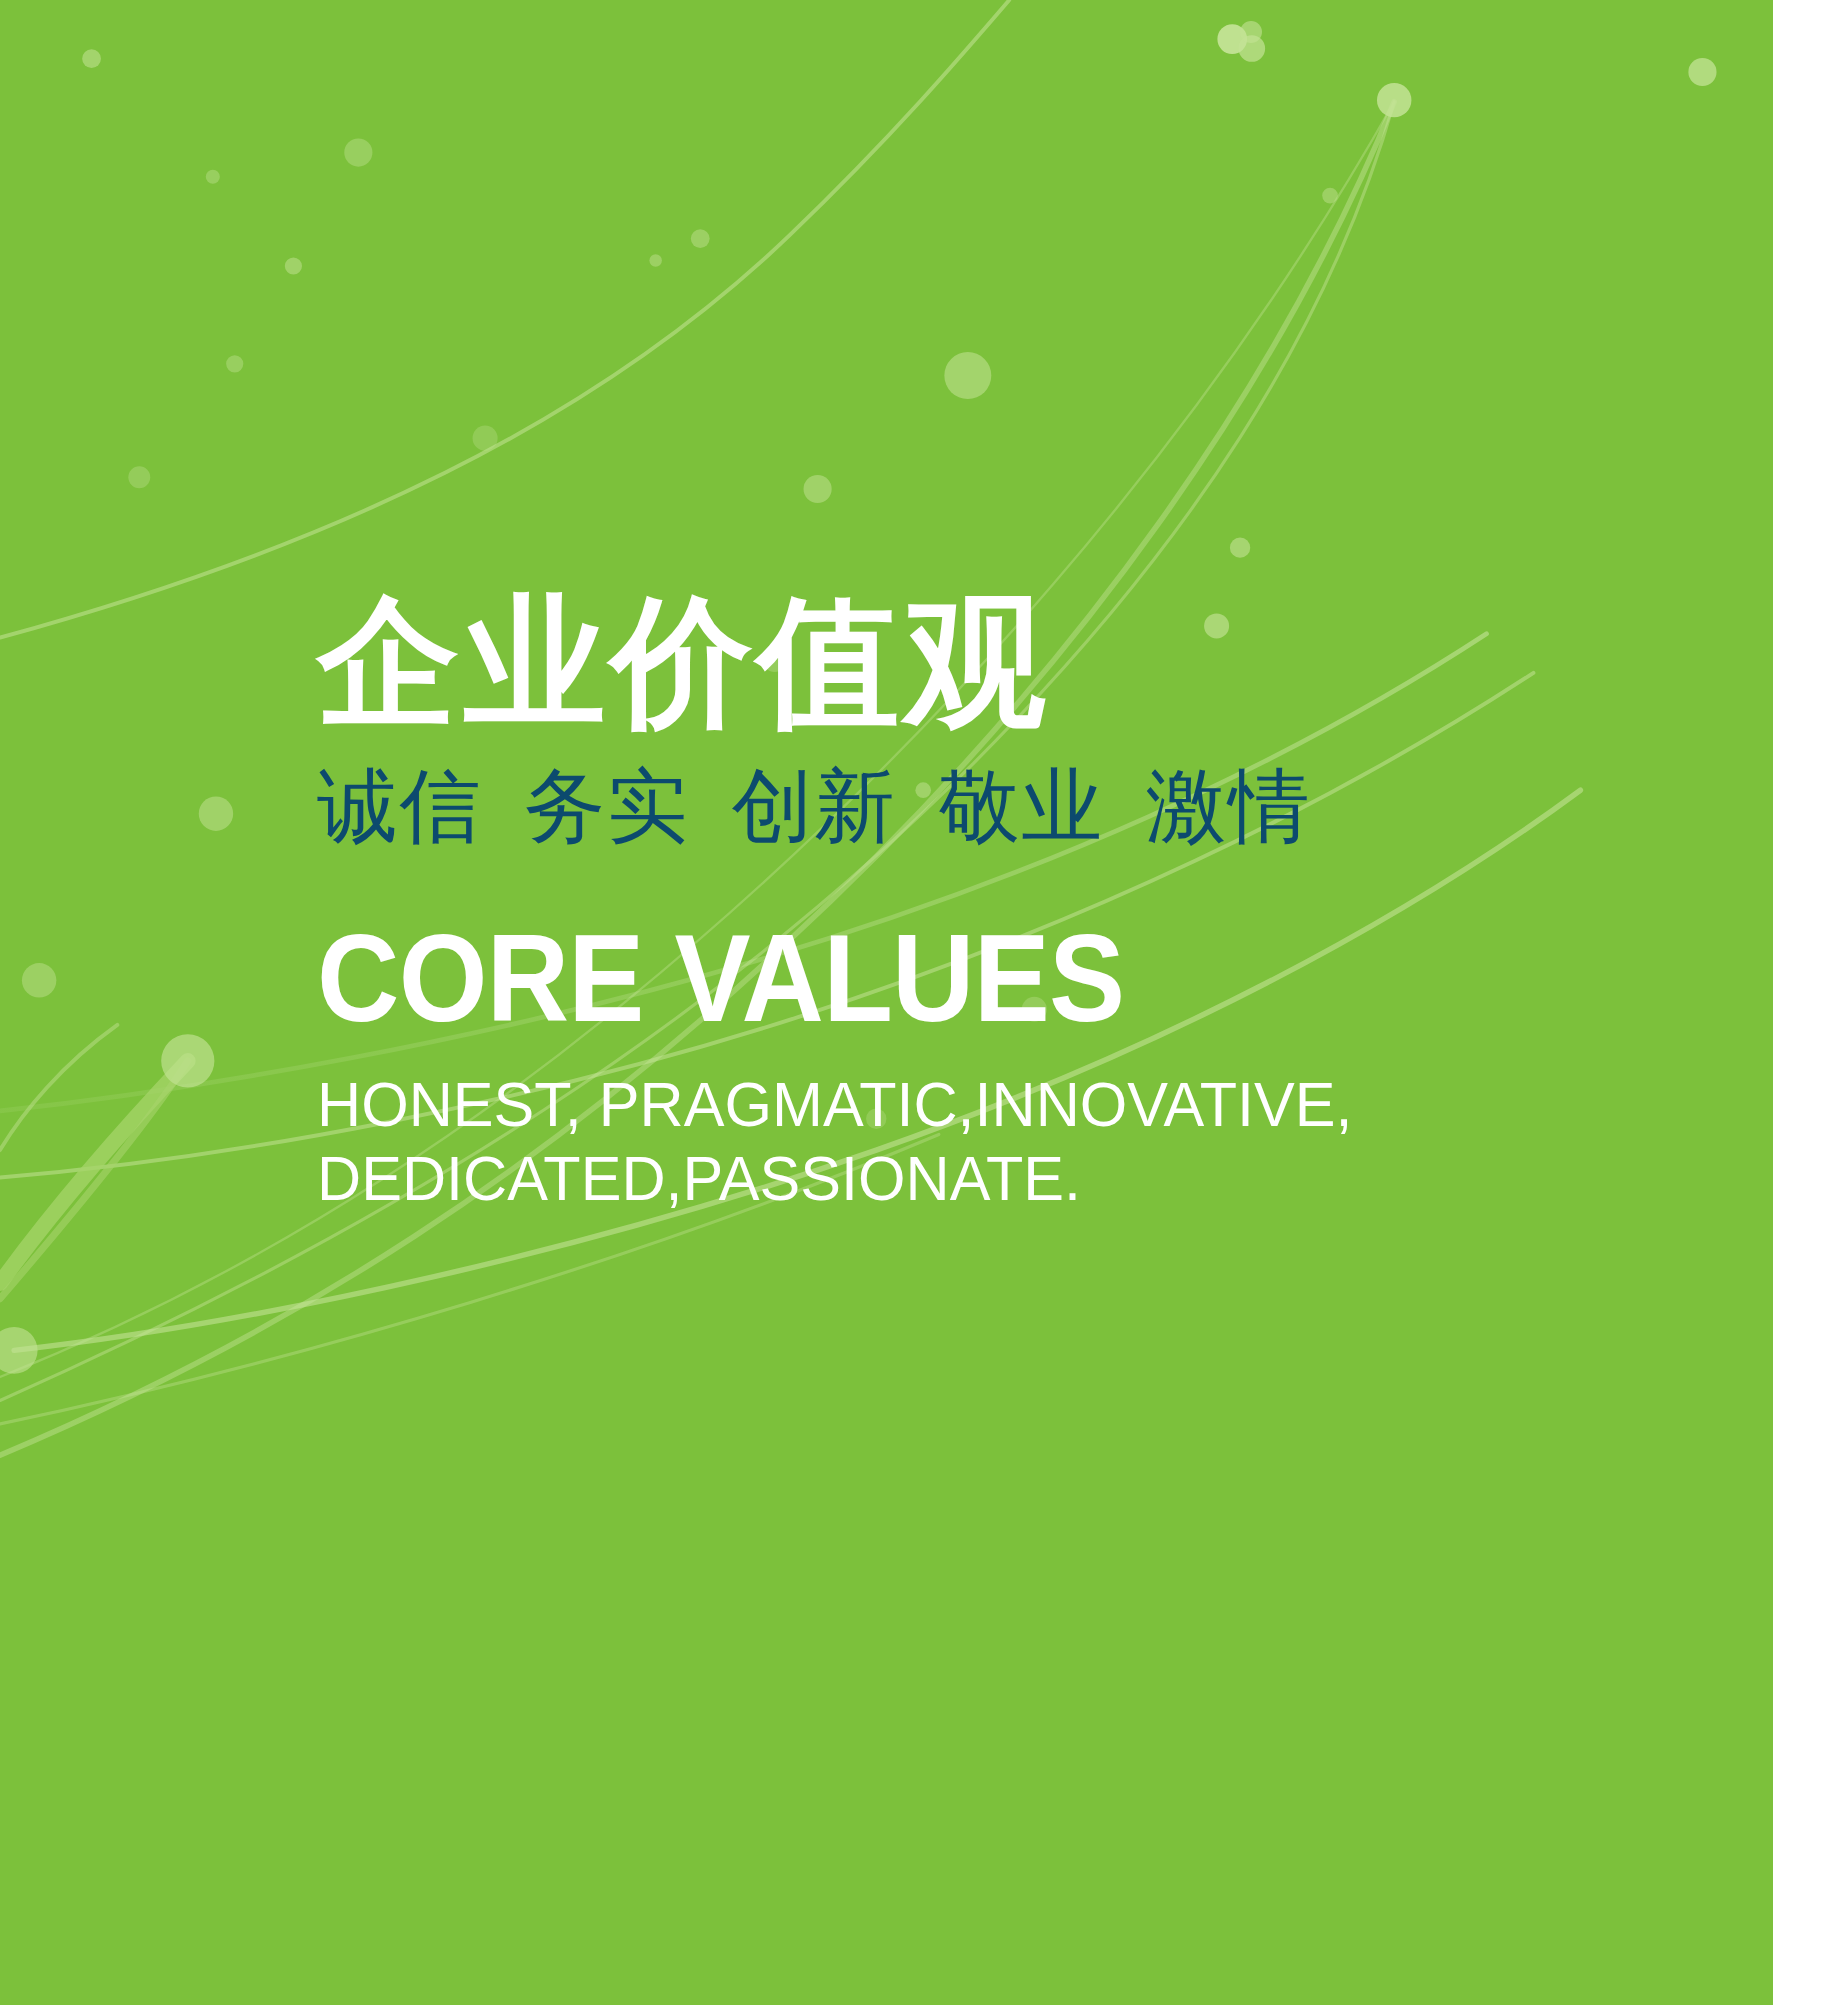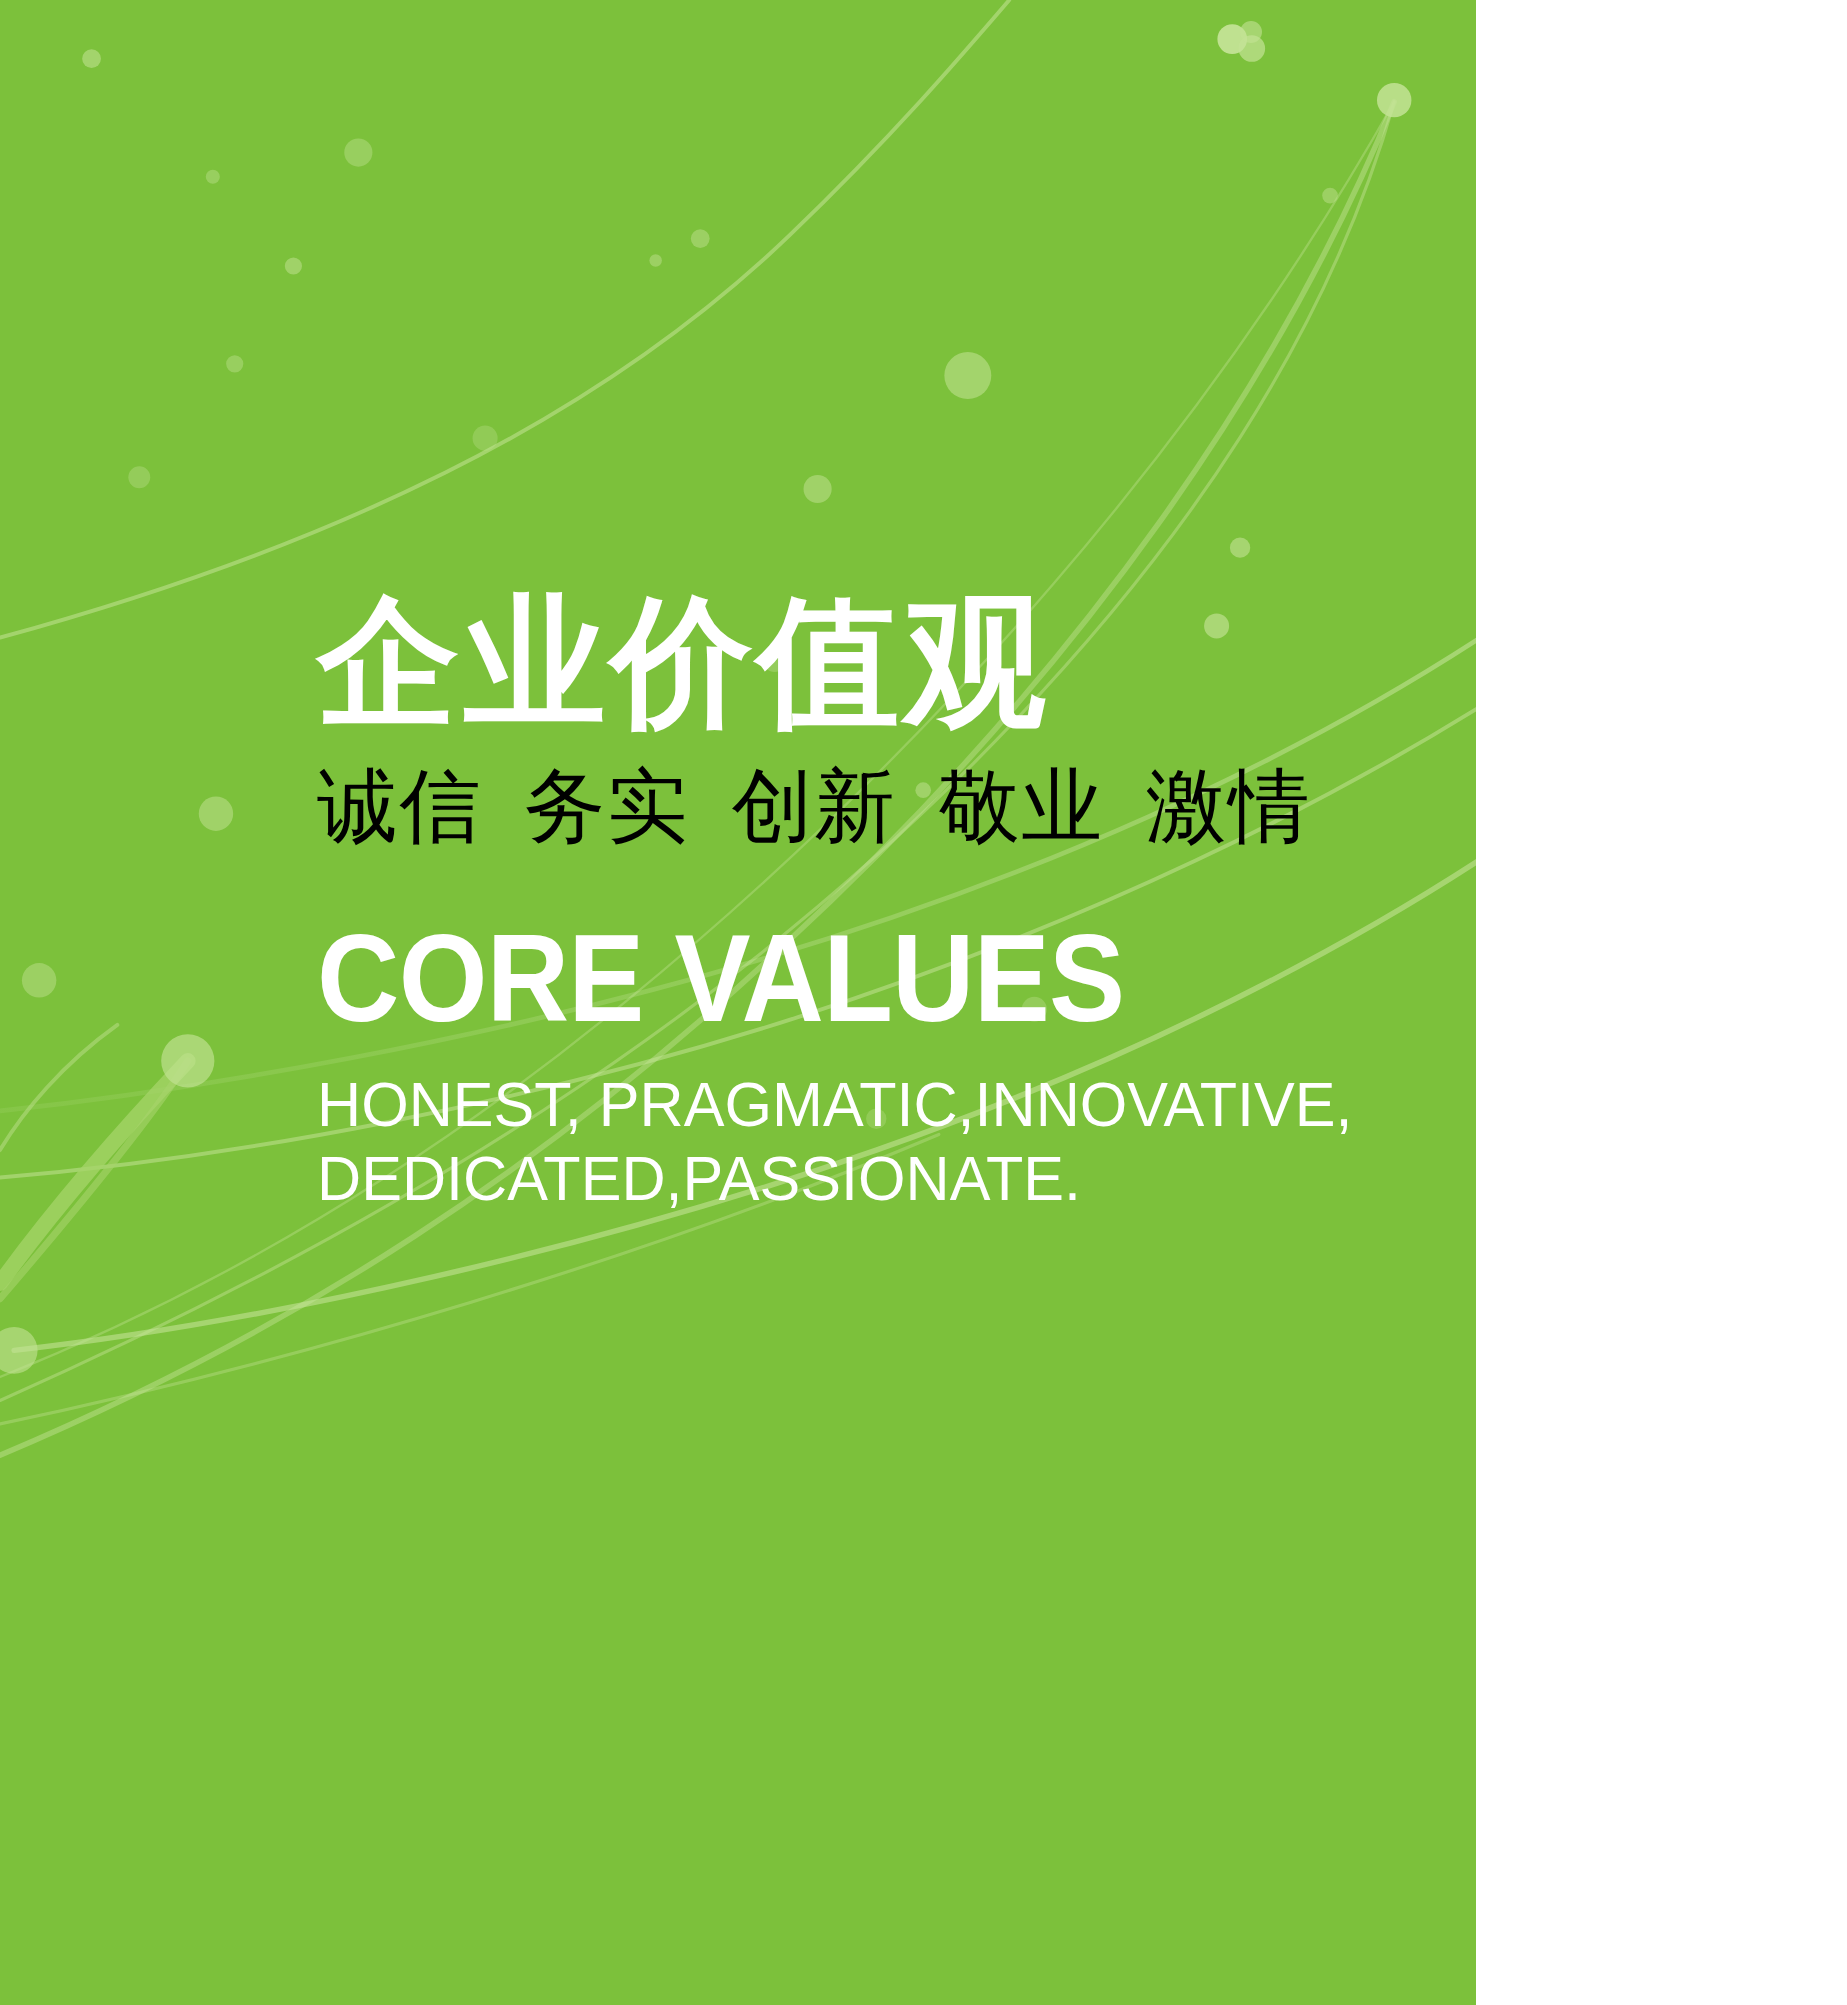--- a/index.html
+++ b/index.html
@@ -2,21 +2,21 @@
 <html style="font-size:12.5px"><head>
 <meta charset="utf-8">
 <style>
   html, body {
     margin: 0;
     padding: 0;
     background: #ffffff;
   }
   #poster {
     position: relative;
-    width: 1476px;
+    width: 1773px;
     height: 2006px;
     overflow: hidden;
     background: #7CC13B;
     font-family: "Liberation Sans", sans-serif;
     -webkit-font-smoothing: antialiased;
   }
   #bg-decor {
     position: absolute;
     inset: 0;
     width: 1848px;
@@ -35,21 +35,21 @@
     color: #ffffff;
     font-family: "Liberation Sans", "DejaVu Sans", sans-serif;
     font-weight: 700;
     font-size: 142px;
     line-height: 1.0;
     letter-spacing: 4.7px;
     margin: 0;
     white-space: nowrap;
   }
   .cn-sub {
-    color: #000000;
+    color: #0c4a6e;
     font-family: "Liberation Sans", "DejaVu Sans", sans-serif;
     font-weight: 400;
     font-size: 81px;
     line-height: 1.0;
     letter-spacing: 1.6px;
     margin: 0;
     padding-top: 33px;
     white-space: nowrap;
   }
   .cn-sub .gap { display: inline-block; width: 42px; }

